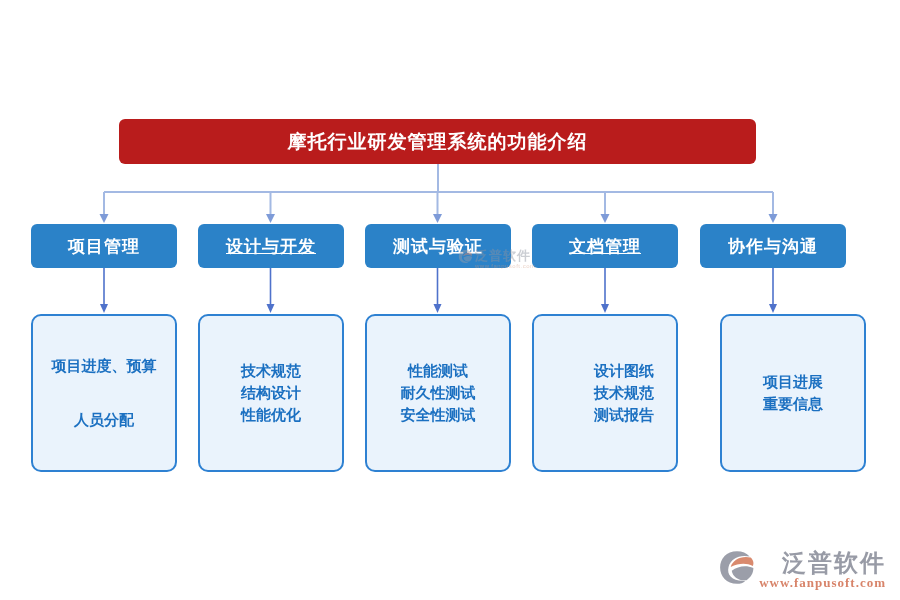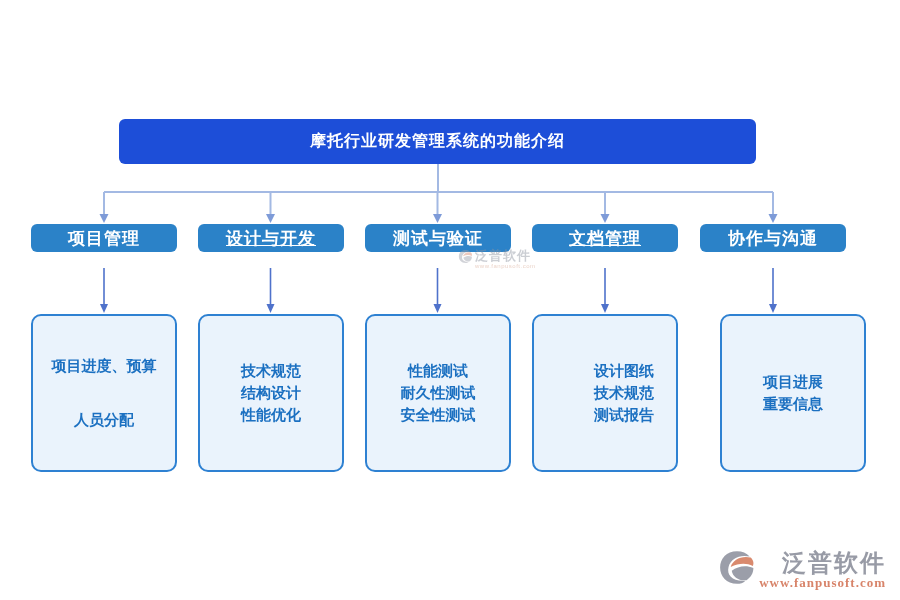--- a/index.html
+++ b/index.html
@@ -6,29 +6,29 @@
   body {
     width: 900px; height: 600px;
     background: #ffffff;
     font-family: "Liberation Sans", "DejaVu Sans", sans-serif;
     overflow: hidden;
   }
   .canvas { position: relative; width: 900px; height: 600px; background: #ffffff; }
 
   .title-bar {
     position: absolute; left: 119px; top: 119px; width: 637px; height: 45px;
-    background: #1d4ed8; border-radius: 6px;
+    background: #b91c1c; border-radius: 6px;
     display: flex; align-items: center; justify-content: center;
-    color: #ffffff; font-size: 16px; font-weight: bold; letter-spacing: 1px;
+    color: #ffffff; font-size: 19px; font-weight: bold; letter-spacing: 1px;
   }
 
   .connectors { position: absolute; left: 0; top: 0; width: 900px; height: 600px; pointer-events: none; }
 
   .hdr-box {
-    position: absolute; top: 224px; width: 146px; height: 28px;
+    position: absolute; top: 224px; width: 146px; height: 44px;
     background: #2b82c8; border-radius: 6px;
     display: flex; align-items: center; justify-content: center;
     color: #ffffff; font-size: 17px; font-weight: bold; letter-spacing: 1px;
     z-index: 2;
   }
   .hdr-1 { left: 31px; }
   .hdr-2 { left: 198px; text-decoration: underline; }
   .hdr-3 { left: 365px; }
   .hdr-4 { left: 532px; text-decoration: underline; }
   .hdr-5 { left: 700px; }

